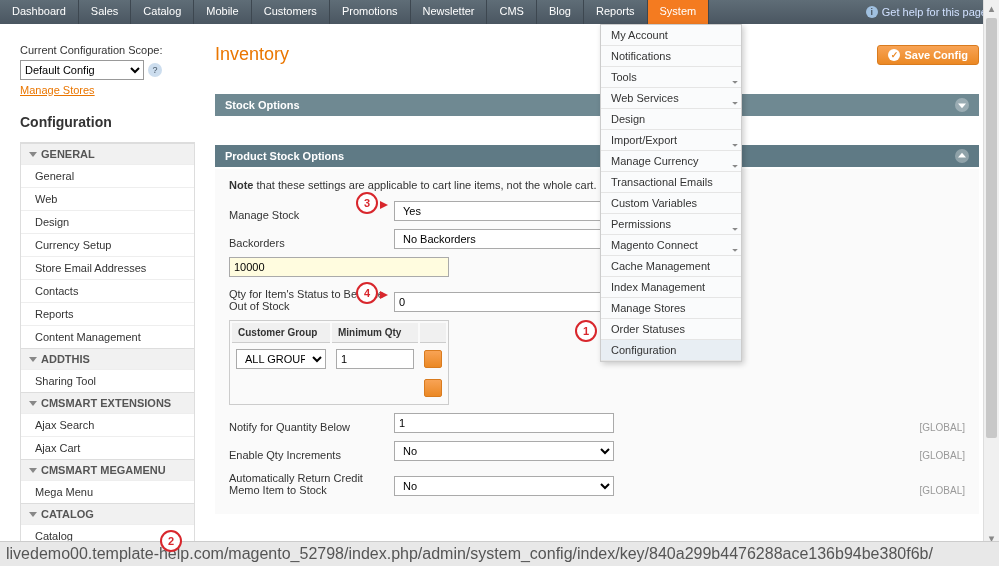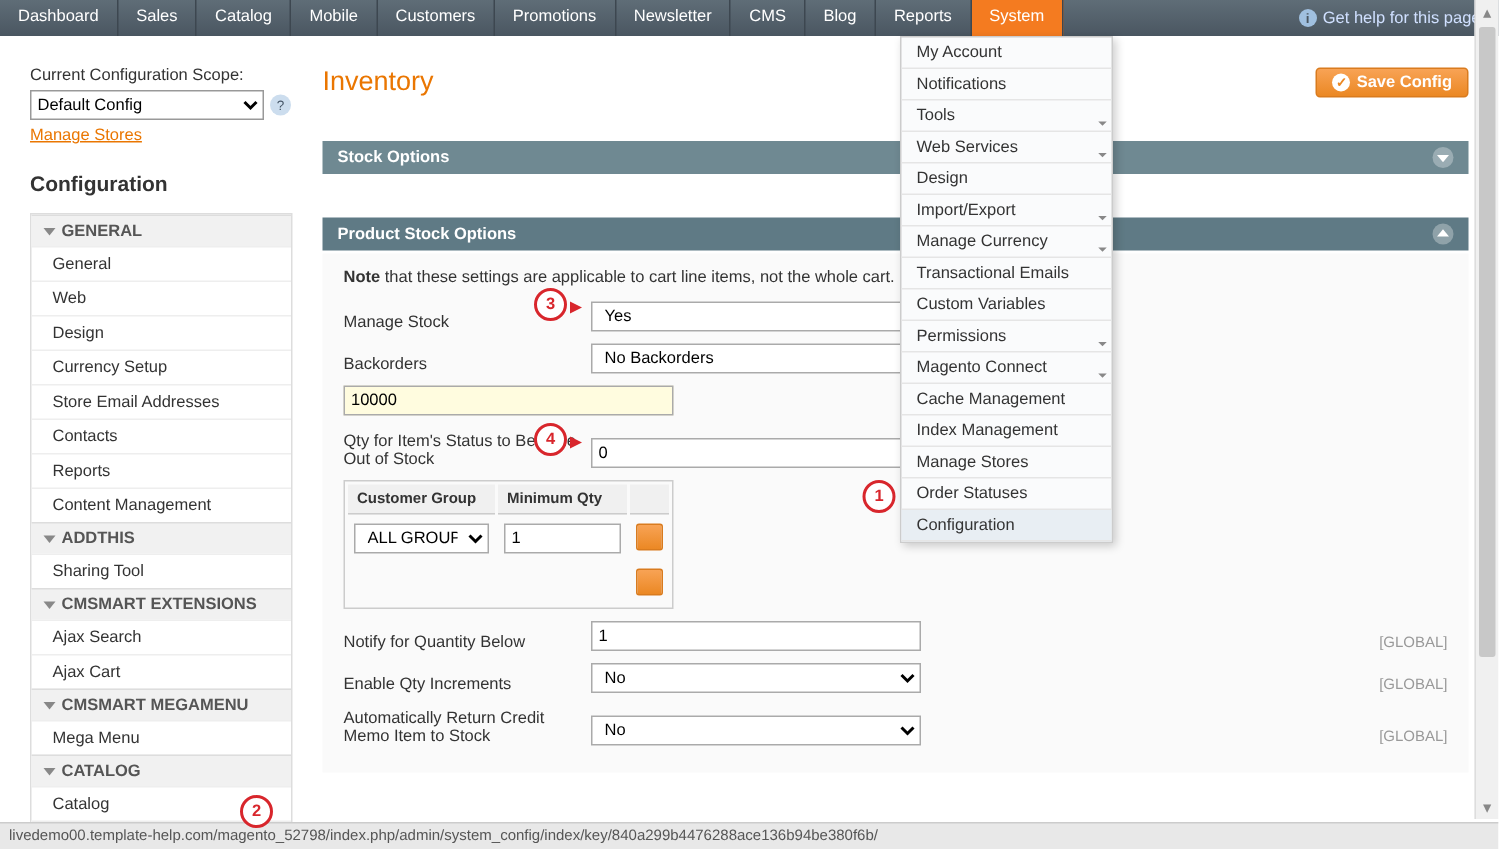--- a/index.html
+++ b/index.html
@@ -17,21 +17,21 @@
   .dropdown-item { padding: 4px 10px; cursor: pointer; border-bottom: 1px solid #e5e5e5; position: relative; font-size: 11px; color: #333; }
   .dropdown-item.sub::after { content: ''; position: absolute; right: 4px; bottom: 4px; width: 0; height: 0; border-left: 4px solid #888; border-top: 4px solid transparent; transform: rotate(-45deg); }
   .dropdown-item.hl { background: #e8eef3; }
   
   
   .main-wrap { display: flex; padding: 20px 20px 0 20px; gap: 20px; }
   
   .left-col { width: 175px; flex-shrink: 0; }
   .scope-label { font-size: 11px; margin-bottom: 4px; }
   .scope-row { display: flex; align-items: center; gap: 4px; }
-  .scope-select { width: 156px; height: 20px; font-size: 11px; border: 1px solid #999; background: #fff; }
+  .scope-select { width: 124px; height: 20px; font-size: 11px; border: 1px solid #999; background: #fff; }
   .scope-help { width: 14px; height: 14px; background: #cde; border-radius: 50%; display: inline-flex; align-items: center; justify-content: center; font-size: 9px; color: #456; }
   .manage-stores { color: #ea7601; text-decoration: underline; display: inline-block; margin-top: 4px; font-size: 11px; }
   
   .config-title { font-size: 14px; font-weight: bold; margin-top: 18px; margin-bottom: 8px; padding-bottom: 4px; }
   .cfg-box { border: 1px solid #ddd; background: #fff; }
   .cfg-group-hdr { background: #f1f1f1; padding: 4px 8px; font-weight: bold; font-size: 11px; color: #555; border-top: 1px solid #ddd; display: flex; align-items: center; gap: 4px; }
   .cfg-group-hdr .tri { width: 0; height: 0; border-left: 4px solid transparent; border-right: 4px solid transparent; border-top: 5px solid #888; }
   .cfg-item { padding: 5px 14px; font-size: 11px; cursor: pointer; border-top: 1px solid #eee; }
   .cfg-item.active { font-weight: bold; background: #fff; }
   
@@ -61,21 +61,21 @@
   .mini-table th { background: #f0f0f0; padding: 4px 6px; font-size: 10px; font-weight: bold; text-align: left; border-bottom: 1px solid #ccc; }
   .mini-table td { padding: 4px; }
   .mini-table select { width: 90px; height: 20px; font-size: 11px; }
   .mini-table input { width: 80px; height: 20px; font-size: 11px; border: 1px solid #aaa; padding: 0 4px; }
   .mini-btn { background: linear-gradient(#f8a355,#eb8824); border: 1px solid #d97b1e; color: #fff; width: 18px; height: 18px; border-radius: 2px; cursor: pointer; }
   
   
   .callout { position: absolute; width: 22px; height: 22px; border: 2px solid #d8262c; border-radius: 50%; display: flex; align-items: center; justify-content: center; font-weight: bold; font-size: 11px; color: #d8262c; background: #fff; z-index: 50; }
   .callout-arrow { position: absolute; width: 0; height: 0; border-top: 4px solid transparent; border-bottom: 4px solid transparent; border-left: 8px solid #d8262c; z-index: 50; }
   
-  .status-bar { position: absolute; bottom: 0; left: 0; right: 0; background: #e8e8e8; border-top: 1px solid #ccc; padding: 3px 6px; font-size: 10px; color: #555; }
+  .status-bar { position: absolute; bottom: 0; left: 0; right: 0; background: #e8e8e8; border-top: 1px solid #ccc; padding: 3px 6px; font-size: 16px; color: #555; }
   .scrollbar-v { position: absolute; right: 0; top: 0; bottom: 20px; width: 16px; background: #f0f0f0; border-left: 1px solid #ddd; }
   .scrollbar-thumb { position: absolute; left: 2px; right: 2px; top: 18px; height: 420px; background: #c8c8c8; border-radius: 2px; }
   .scrollbar-arrow { position: absolute; left: 0; right: 0; height: 16px; display:flex; align-items:center; justify-content:center; color:#888; }
 </style>
 </head>
 <body>
 
 <div class="topnav">
   <div class="tab">Dashboard</div>
   <div class="tab">Sales</div>

